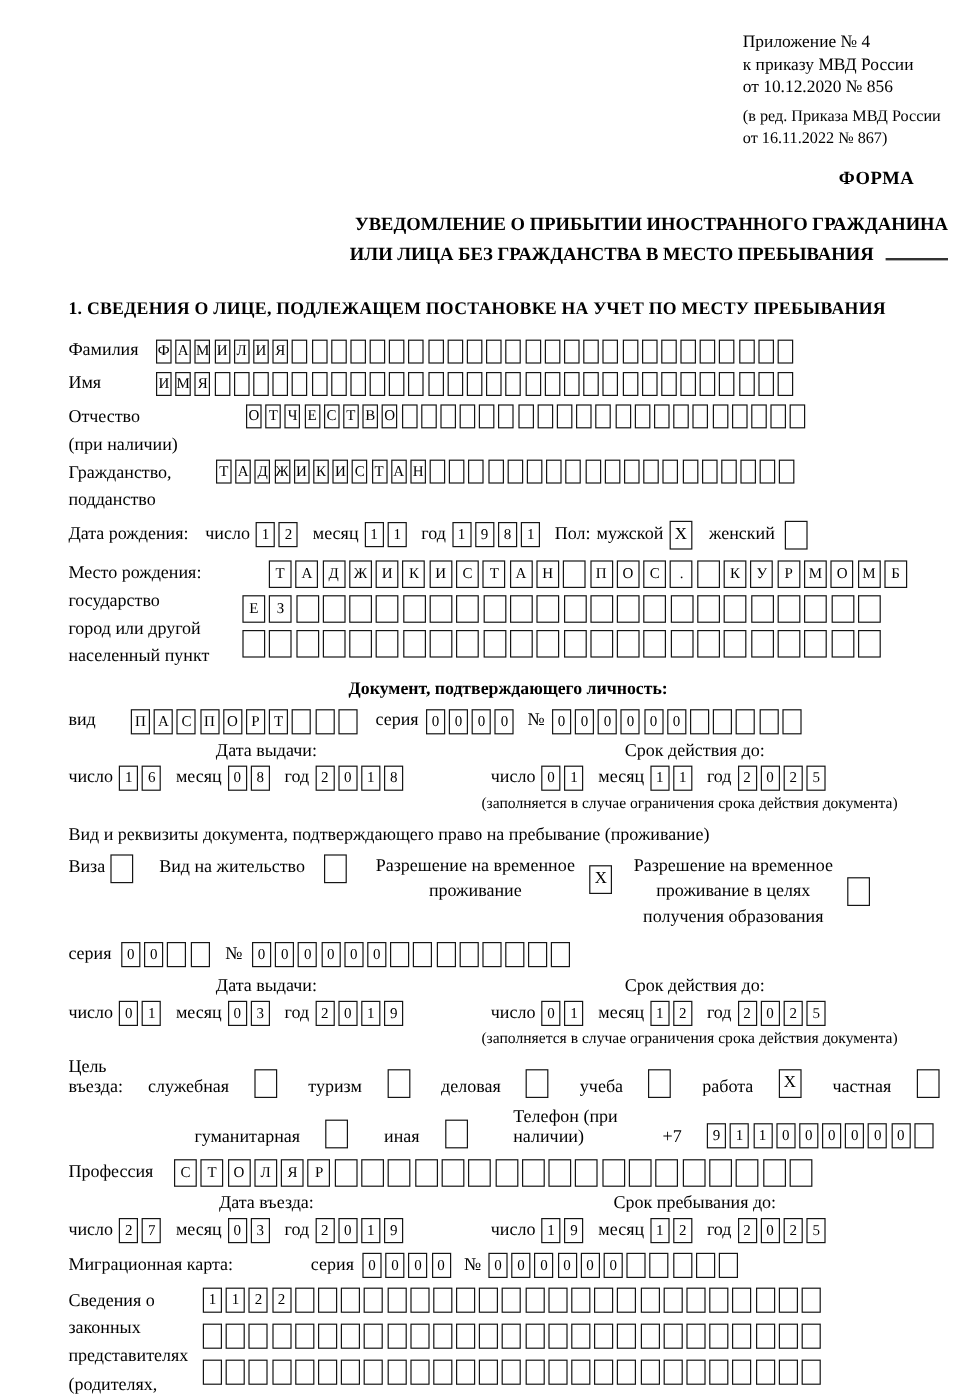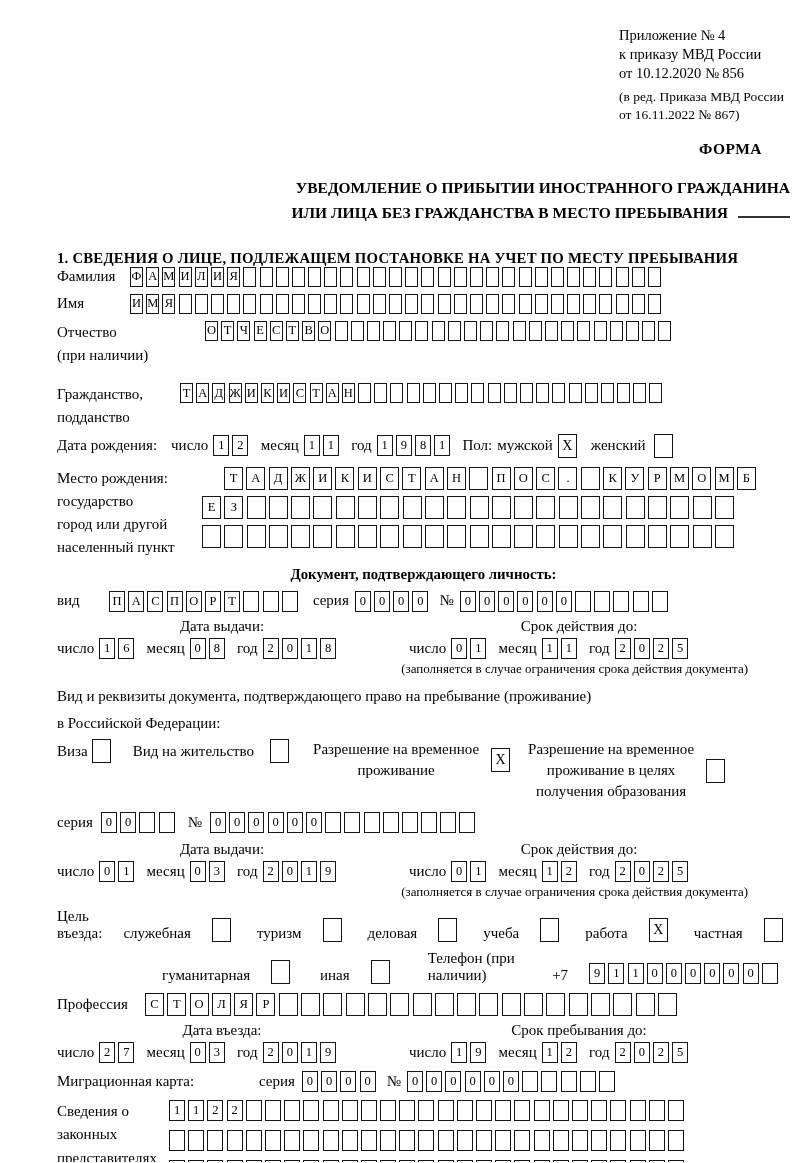--- a/index.html
+++ b/index.html
@@ -10,21 +10,21 @@
     padding: 26px 10px 0 57px; overflow: hidden; position: relative;
   }
   
   .hdr-lines { margin-left: 562px; font-size: 14.5px; line-height: 1.32; }
   .hdr-lines .sm { font-size: 13.5px; }
   .hdr-lines .gap { margin-top: 5px; }
   .forma { text-align: right; font-weight: bold; font-size: 15.5px; margin: 16px 28px 0 0; letter-spacing: .5px; }
   
   .title { text-align: right; font-weight: bold; font-size: 15.5px; line-height: 1.6; margin-top: 18px; }
   .uline { display: inline-block; width: 52px; border-bottom: 2px solid #333; margin-left: 10px; vertical-align: baseline; }
-  .sect { font-weight: bold; font-size: 14.8px; margin-top: 24px; letter-spacing: .2px; }
+  .sect { font-weight: bold; font-size: 14.8px; margin-top: 24px; margin-bottom: 16px; letter-spacing: .2px; }
   
   .row { display: flex; align-items: center; margin-bottom: 7px; }
   .row.top { align-items: flex-start; }
   .lbl { font-size: 15px; line-height: 1.3; flex-shrink: 0; }
   .lbl2 { font-size: 15px; line-height: 1.55; flex-shrink: 0; }
   
   .cells { display: flex; flex-wrap: nowrap; }
   .cell {
     display: inline-flex; align-items: center; justify-content: center;
     border: 1.6px solid #151515; font-size: 12.5px; flex-shrink: 0;
@@ -149,21 +149,21 @@
         <span class="cell"></span>
         <span class="cell"></span>
         <span class="cell"></span>
         <span class="cell"></span>
         <span class="cell"></span>
         <span class="cell"></span>
         <span class="cell"></span>
       </div>
   </div>
 
-  <div class="row top" style="margin-bottom:16px">
+  <div class="row top" style="margin-bottom:0">
     <div class="labelcol" style="width:148px">
       <span class="lbl2">Отчество</span>
       <span class="lbl2">(при наличии)</span>
     </div>
     <div class="cells sm">
         <span class="cell">О</span>
         <span class="cell">Т</span>
         <span class="cell">Ч</span>
         <span class="cell">Е</span>
         <span class="cell">С</span>
@@ -432,21 +432,20 @@
           <span class="cell">2</span>
           <span class="cell">0</span>
           <span class="cell">2</span>
           <span class="cell">5</span>
         </div>
     </div>
   </div>
   <div class="note-r">(заполняется в случае ограничения срока действия документа)</div>
 
   <div class="para">Вид и реквизиты документа, подтверждающего право на пребывание (проживание)</div>
-  <div class="para">в Российской Федерации:</div>
 
   <div class="opts">
     <div class="opt">
       <span class="txt">Виза</span>
       <div class="cells ck" style="margin-left:4px">
           <span class="cell"></span>
         </div>
     </div>
     <div class="opt" style="margin-left:22px">
       <span class="txt">Вид на жительство</span>

